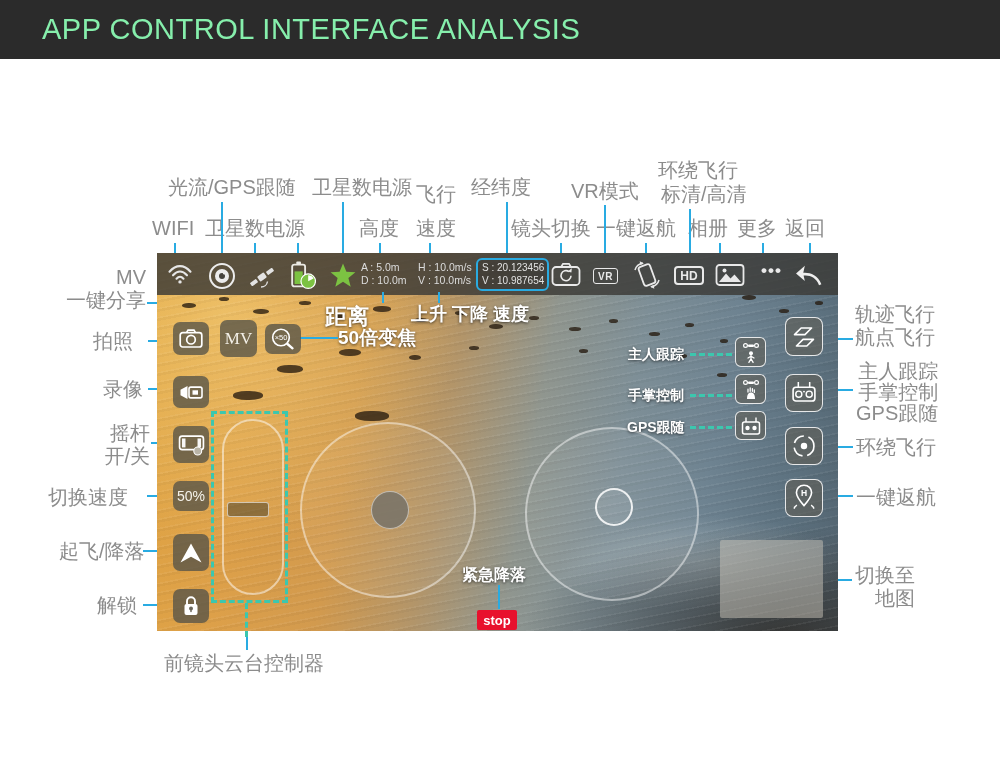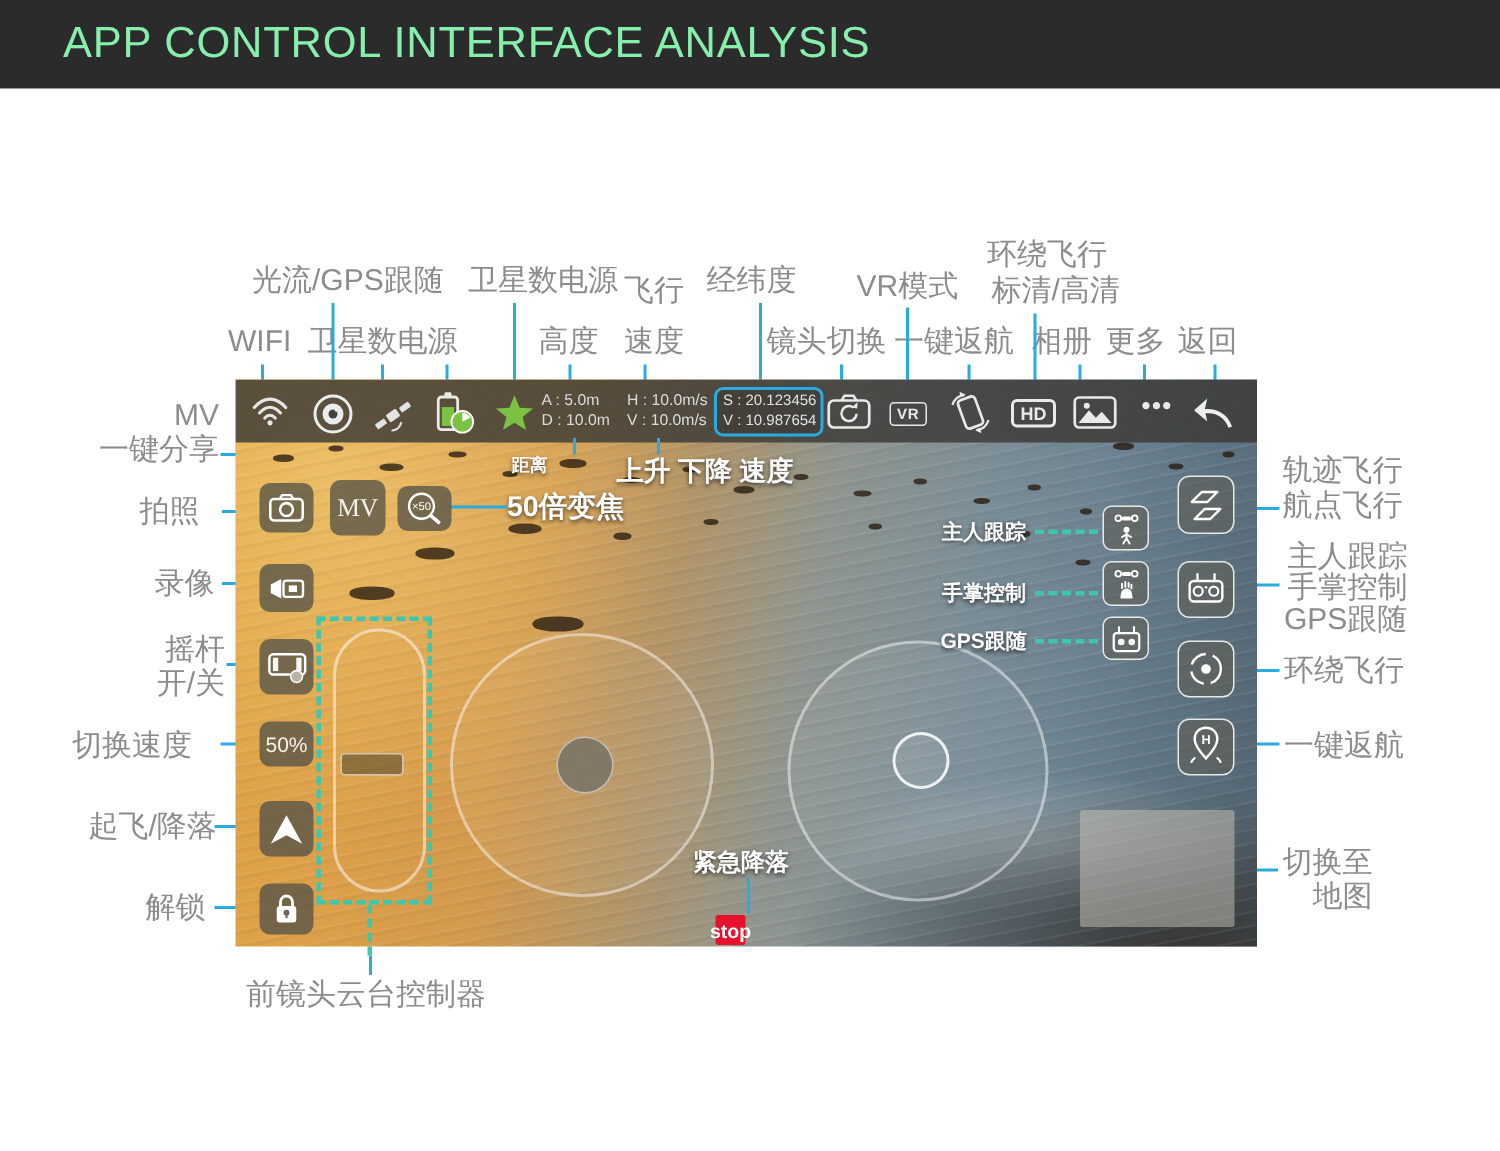--- a/index.html
+++ b/index.html
@@ -34,21 +34,21 @@
   .bar-txt { position:absolute; color:#dcdcdc; font-size:10.5px; line-height:13px; white-space:nowrap; }
   .svbox { position:absolute; left:319px; top:5px; width:73px; height:33px; border:2px solid #29abe2; border-radius:6px;
            background:rgba(35,35,35,0.25); color:#e2e2e2; font-size:10px; line-height:13px; padding:1px 4px; white-space:nowrap; }
   .badge { position:absolute; border:1.7px solid #e9e9e9; border-radius:3px; color:#e9e9e9; font-weight:bold;
            display:flex; align-items:center; justify-content:center; }
   
   .btn { position:absolute; background:rgba(86,83,72,0.78); border-radius:7px; display:flex; align-items:center; justify-content:center; color:#fff; }
   .btn-lt { background:rgba(95,93,85,0.62); border:1.5px solid rgba(255,255,255,0.85); border-radius:6px; }
   .wlbl { position:absolute; color:#ffffff; font-weight:bold; text-shadow:0 1px 3px rgba(0,0,0,0.65); white-space:nowrap; }
   .joy { position:absolute; border:2px solid rgba(255,255,255,0.45); border-radius:50%; background:rgba(255,255,255,0.05); }
-  .stopbtn { position:absolute; left:320px; top:357px; width:20px; height:20px; background:#e8112d; border-radius:2px;
+  .stopbtn { position:absolute; left:320px; top:357px; width:40px; height:20px; background:#e8112d; border-radius:2px;
              color:#fff; font-weight:bold; font-size:13px; display:flex; align-items:center; justify-content:center; z-index:6; }
 </style>
 </head>
 <body>
 
 <div id="page">
 
   <div class="hdr">
     <div class="hdr-title">APP CONTROL INTERFACE ANALYSIS</div>
   </div>
@@ -265,21 +265,21 @@
         </svg>
       </div>
       <div style="position:absolute;left:604px;top:8px;color:#e9e9e9;font-size:17px;font-weight:bold;letter-spacing:1px">•••</div>
       <div class="bar-ic" style="left:638px;top:9px">
         <svg width="29" height="25" viewBox="0 0 28 24">
           <path d="M25.5 21.5 C22 12 14 9.8 8 10.3 L9.5 3.5 L1 11 L9.5 18.3 L8.3 13 C14.5 12.3 20.5 15 23.2 22.3 Z" fill="#eeeeee"></path>
         </svg>
       </div>
     </div>
 
-    <div class="wlbl" style="left:184px;top:49px;font-size:12px;z-index:5">距离</div>
+    <div class="wlbl" style="left:168px;top:49px;font-size:22px;z-index:5">距离</div>
     <div class="wlbl" style="left:254px;top:49px;font-size:18px;z-index:5">上升 下降 速度</div>
     <div class="vline" style="left:225px;top:39px;height:11px;z-index:5"></div>
     <div class="vline" style="left:281px;top:39px;height:11px;z-index:5"></div>
     <div class="wlbl" style="left:181px;top:72px;font-size:19px;z-index:5">50倍变焦</div>
     <div class="hline" style="left:143px;top:84px;width:38px;z-index:5"></div>
 
     <div class="btn" style="left:16px;top:69px;width:36px;height:33px;z-index:5">
       <svg width="24" height="21" viewBox="0 0 24 20">
         <rect x="1.2" y="4.2" width="21.6" height="14.3" rx="2.5" fill="none" stroke="#ffffff" stroke-width="1.7"></rect>
         <path d="M7.5 4.2 L9 1.6 H15 L16.5 4.2" fill="none" stroke="#ffffff" stroke-width="1.6"></path>

